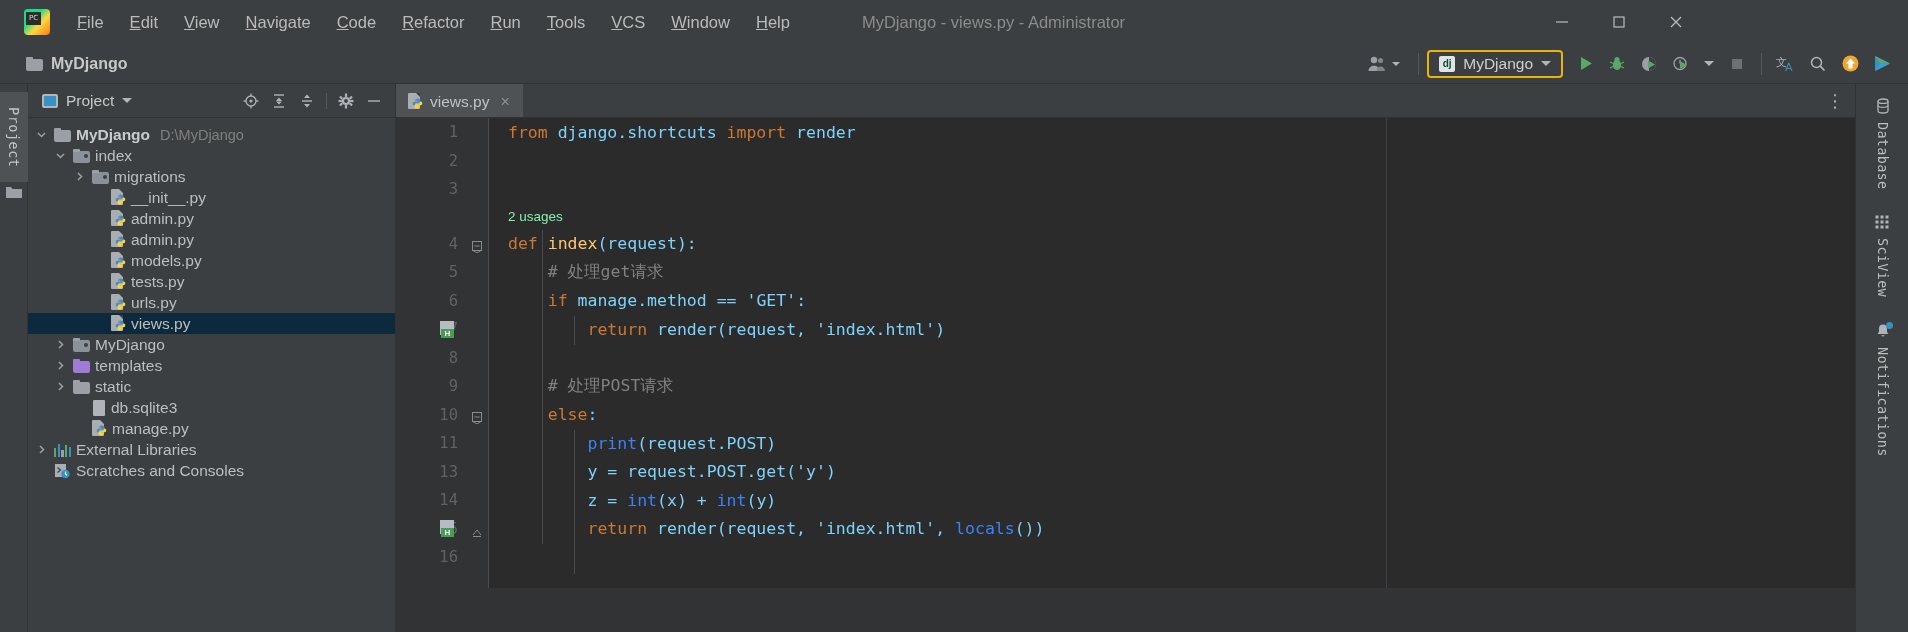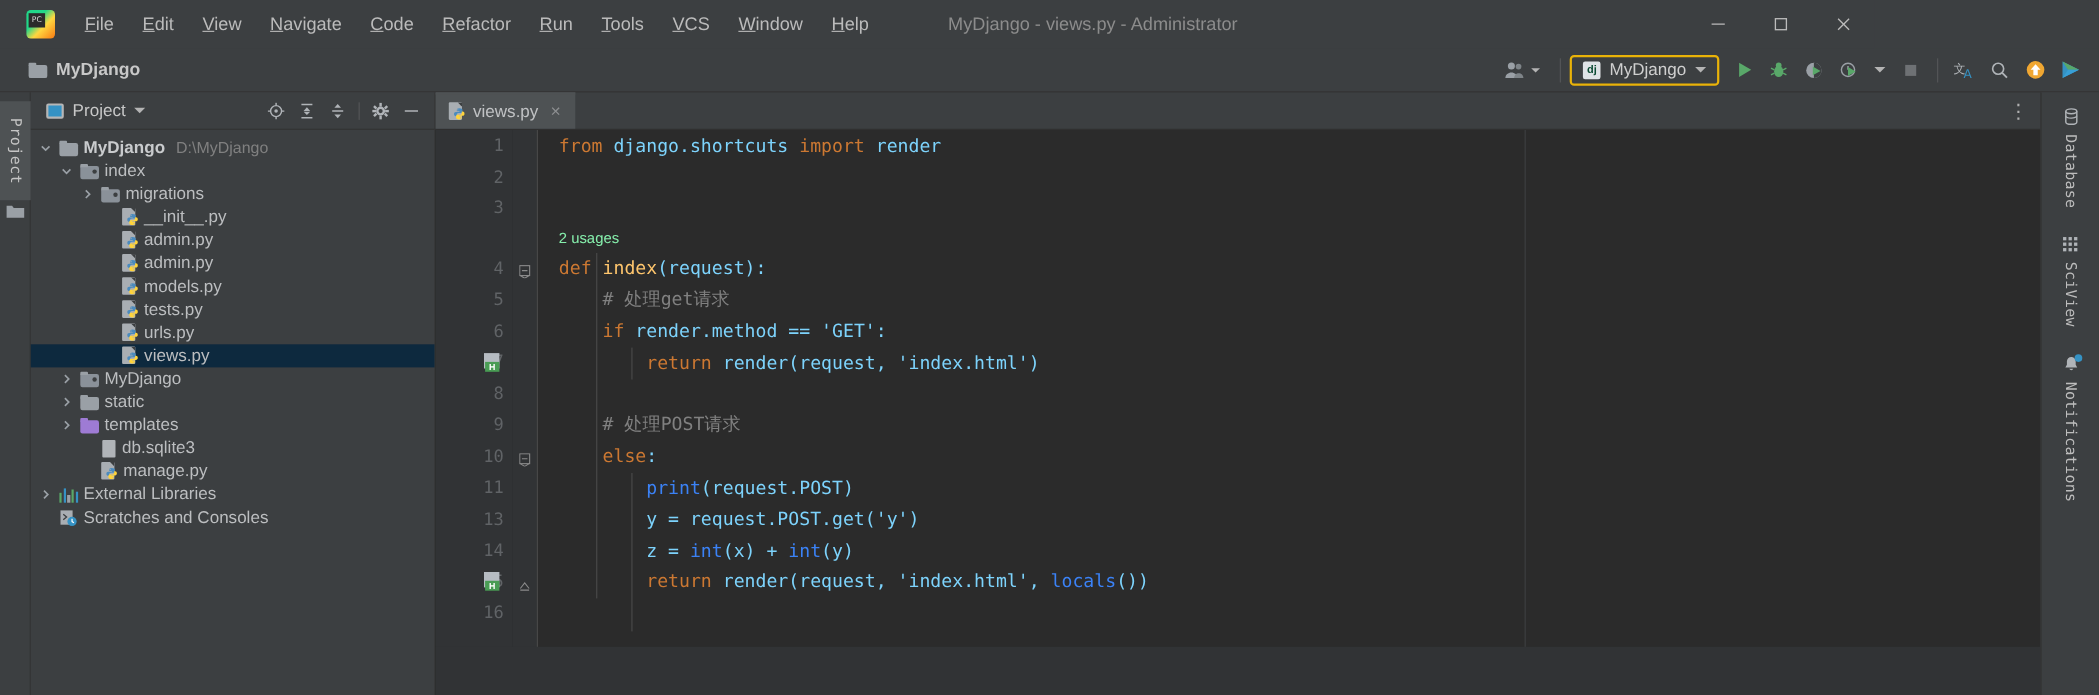--- a/index.html
+++ b/index.html
@@ -600,32 +600,32 @@
           </span>
           <span class="tlabel">MyDjango</span>
         </div>
         <div class="trow">
           <span style="display:inline-block;width:19px;flex:0 0 19px;"></span>
           <span class="twist">
             <svg width="11" height="11" viewBox="0 0 11 11">
               <polyline points="4,2 7.5,5.5 4,9" fill="none" stroke="#9aa0a6" stroke-width="1.5"></polyline>
             </svg>
           </span>
-          <span class="folder-ico"></span>
-          <span class="tlabel">static</span>
+          <span class="folder-ico purple"></span>
+          <span class="tlabel">templates</span>
         </div>
         <div class="trow">
           <span style="display:inline-block;width:19px;flex:0 0 19px;"></span>
           <span class="twist">
             <svg width="11" height="11" viewBox="0 0 11 11">
               <polyline points="4,2 7.5,5.5 4,9" fill="none" stroke="#9aa0a6" stroke-width="1.5"></polyline>
             </svg>
           </span>
-          <span class="folder-ico purple"></span>
-          <span class="tlabel">templates</span>
+          <span class="folder-ico"></span>
+          <span class="tlabel">static</span>
         </div>
         <div class="trow">
           <span style="display:inline-block;width:38px;flex:0 0 38px;"></span>
           <span class="twist"></span>
           <span class="db-ico"></span>
           <span class="tlabel">db.sqlite3</span>
         </div>
         <div class="trow">
           <span style="display:inline-block;width:38px;flex:0 0 38px;"></span>
           <span class="twist"></span>
@@ -714,21 +714,21 @@
                 <polyline points="1,9.5 5,12 9,9.5" fill="none" stroke="#8b8b8b"></polyline>
               </svg></span>
             <span class="ctext"><span class="kw">def </span><span class="fn">index</span><span class="def">(request):</span></span>
           </div>
           <div class="cline">
             <span class="lnum">5</span>
             <span class="ctext"><span class="cmt">    # 处理get请求</span></span>
           </div>
           <div class="cline">
             <span class="lnum">6</span>
-            <span class="ctext"><span class="def">    </span><span class="kw">if </span><span class="def">render.method == </span><span class="str">'GET'</span><span class="def">:</span></span>
+            <span class="ctext"><span class="def">    </span><span class="kw">if </span><span class="def">manage.method == </span><span class="str">'GET'</span><span class="def">:</span></span>
           </div>
           <div class="cline">
             <span class="lnum">7</span>
             <span class="gicon">
               <span class="sheet"></span>
               <span class="hbox">H</span>
             </span>
             <span class="ctext"><span class="def">        </span><span class="kw">return </span><span class="def">render(request, </span><span class="str">'index.html'</span><span class="def">)</span></span>
           </div>
           <div class="cline">

